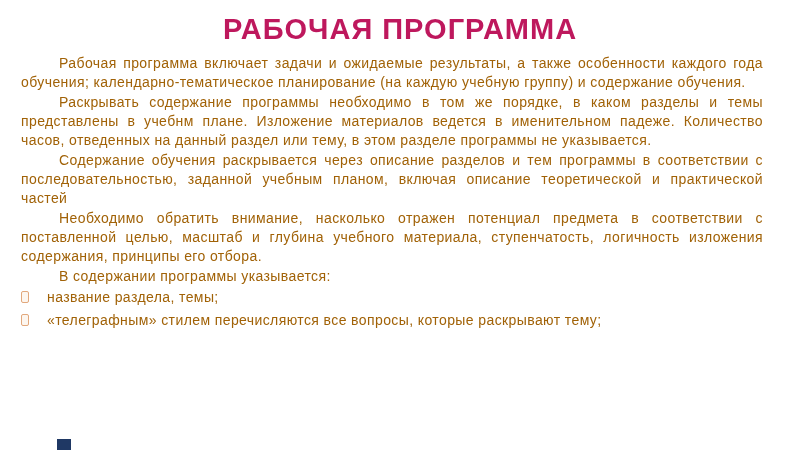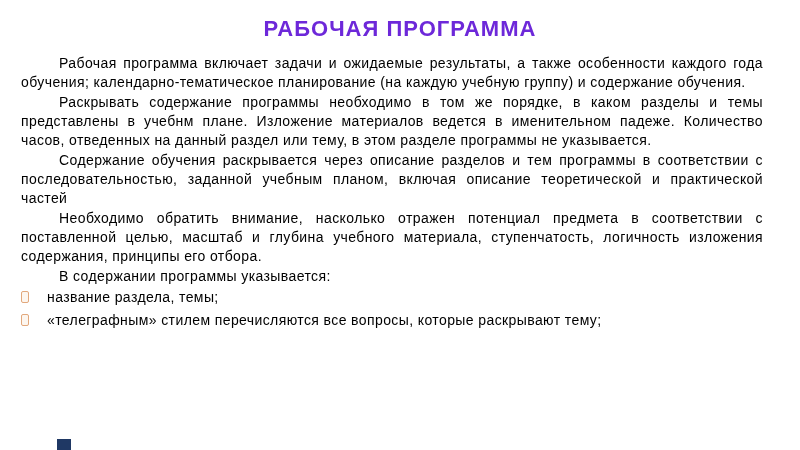--- a/index.html
+++ b/index.html
@@ -11,30 +11,30 @@
     position: relative;
     width: 800px;
     height: 450px;
     background: #ffffff;
     overflow: hidden;
     font-family: "Liberation Sans", "DejaVu Sans", sans-serif;
   }
   .slide-title {
     margin: 16px 0 0 0;
     text-align: center;
-    font-size: 22px;
+    font-size: 29px;
     line-height: 26px;
     font-weight: bold;
     letter-spacing: 1px;
-    color: #6d28d9;
+    color: #be185d;
     font-family: "Liberation Sans", sans-serif;
   }
   .body-text {
     margin: 12px 37px 0 21px;
-    color: #000000;
+    color: #a16207;
     font-size: 14px;
     line-height: 19px;
     letter-spacing: 0.4px;
   }
   .body-text p {
     margin: 0 0 1px 0;
     text-indent: 38px;
     text-align: justify;
     text-align-last: left;
   }

